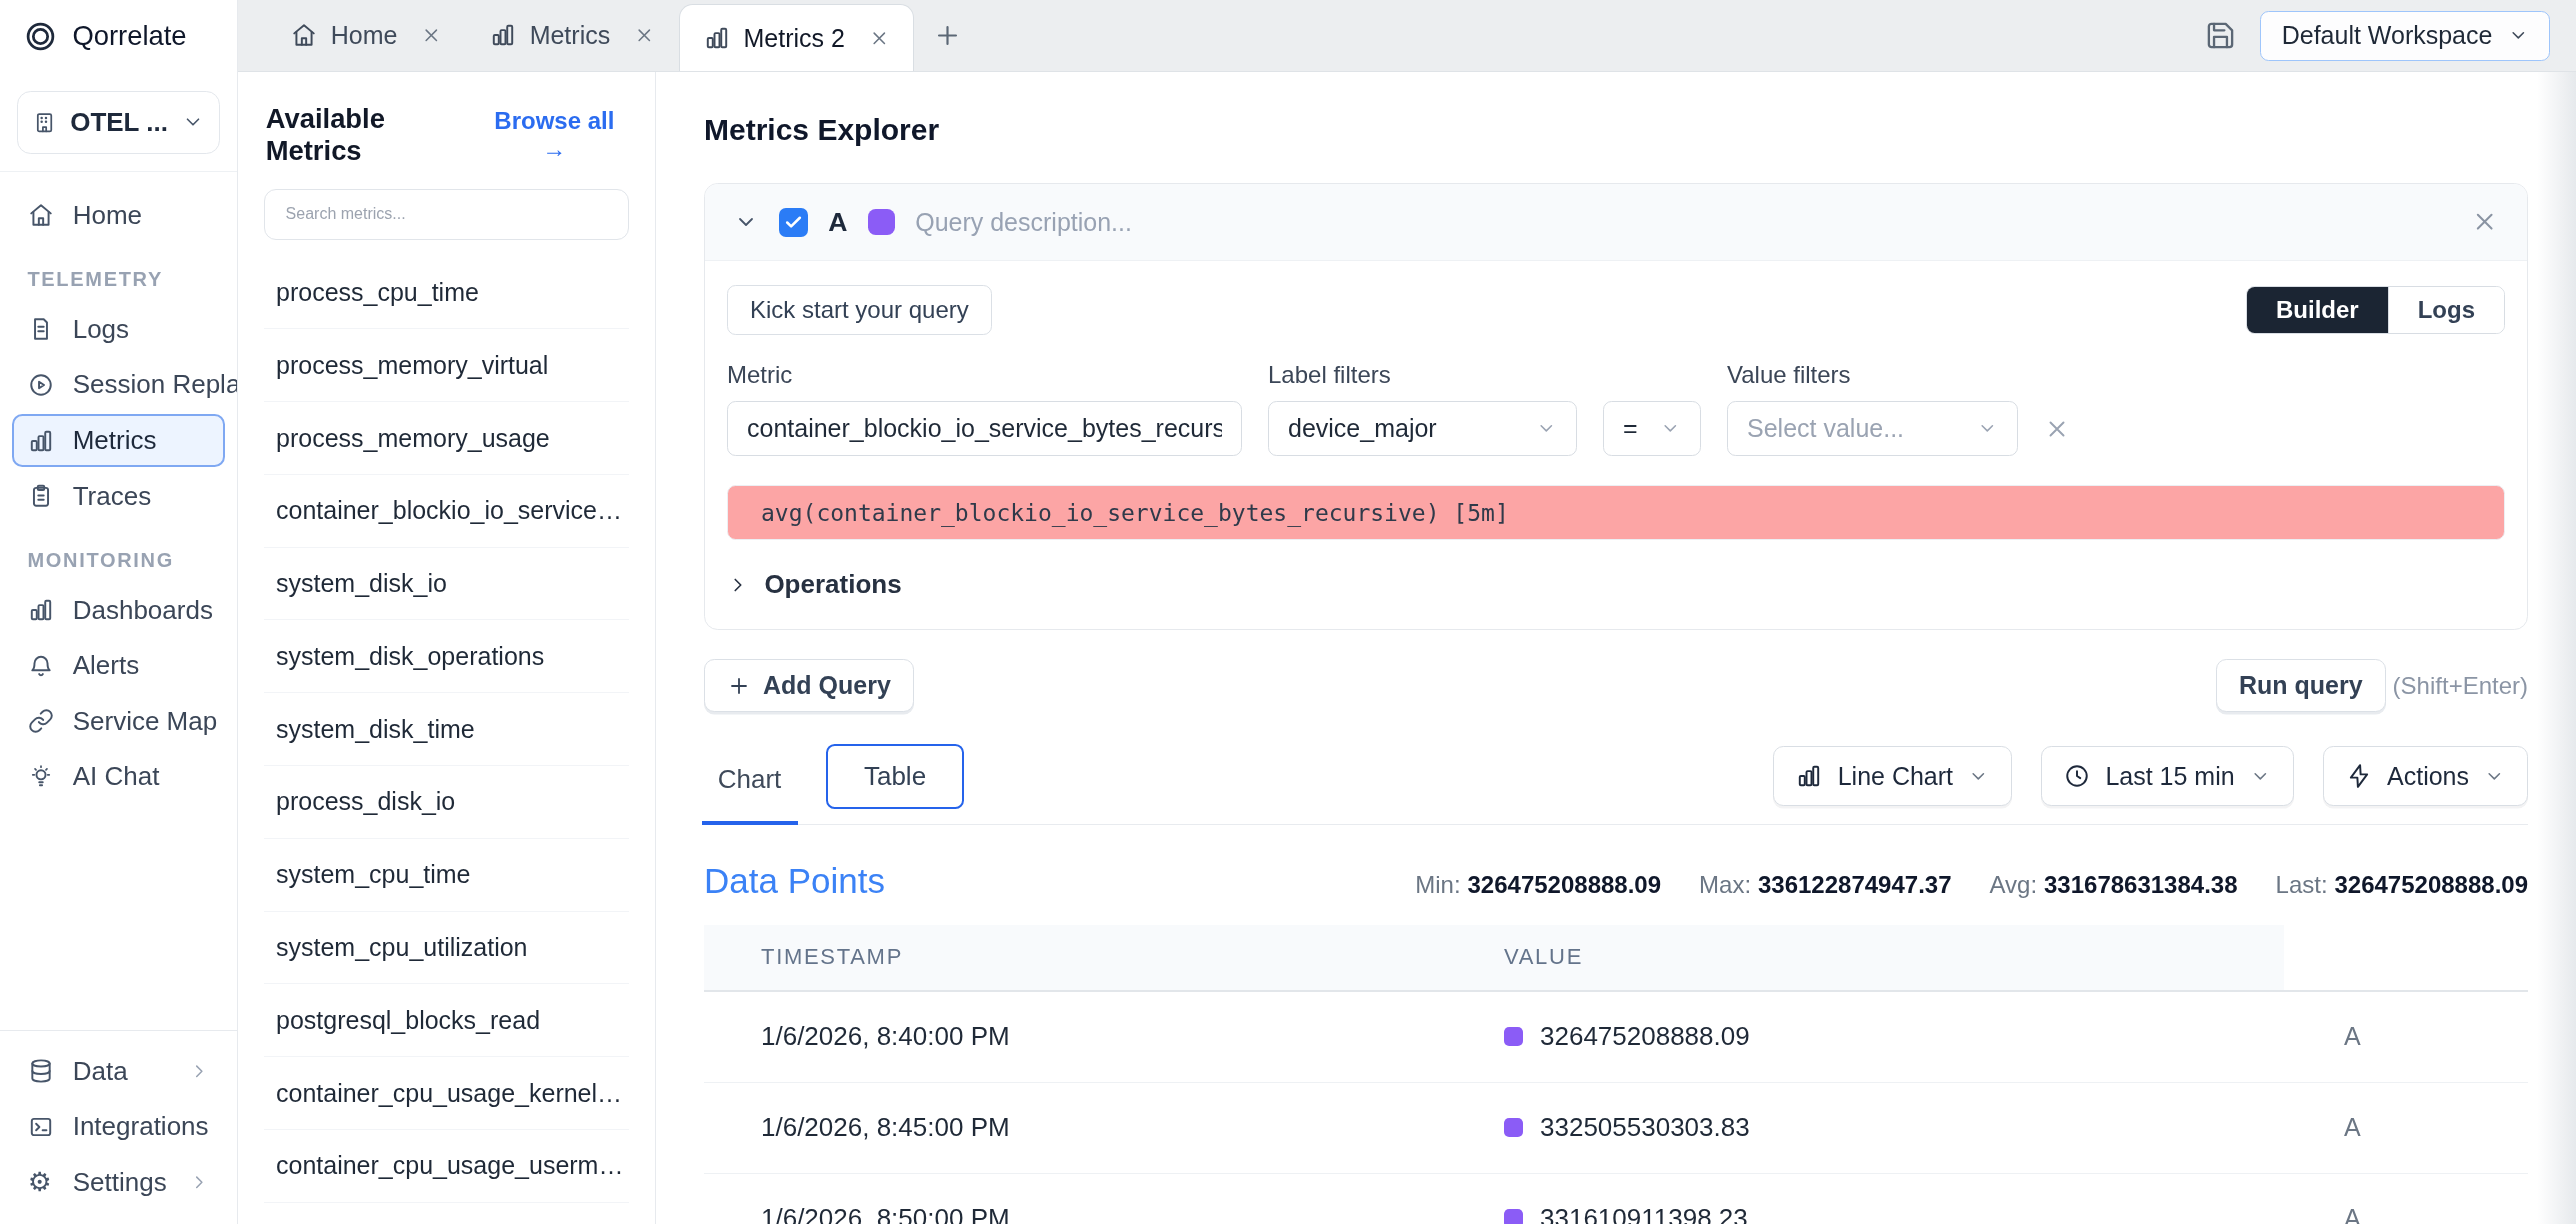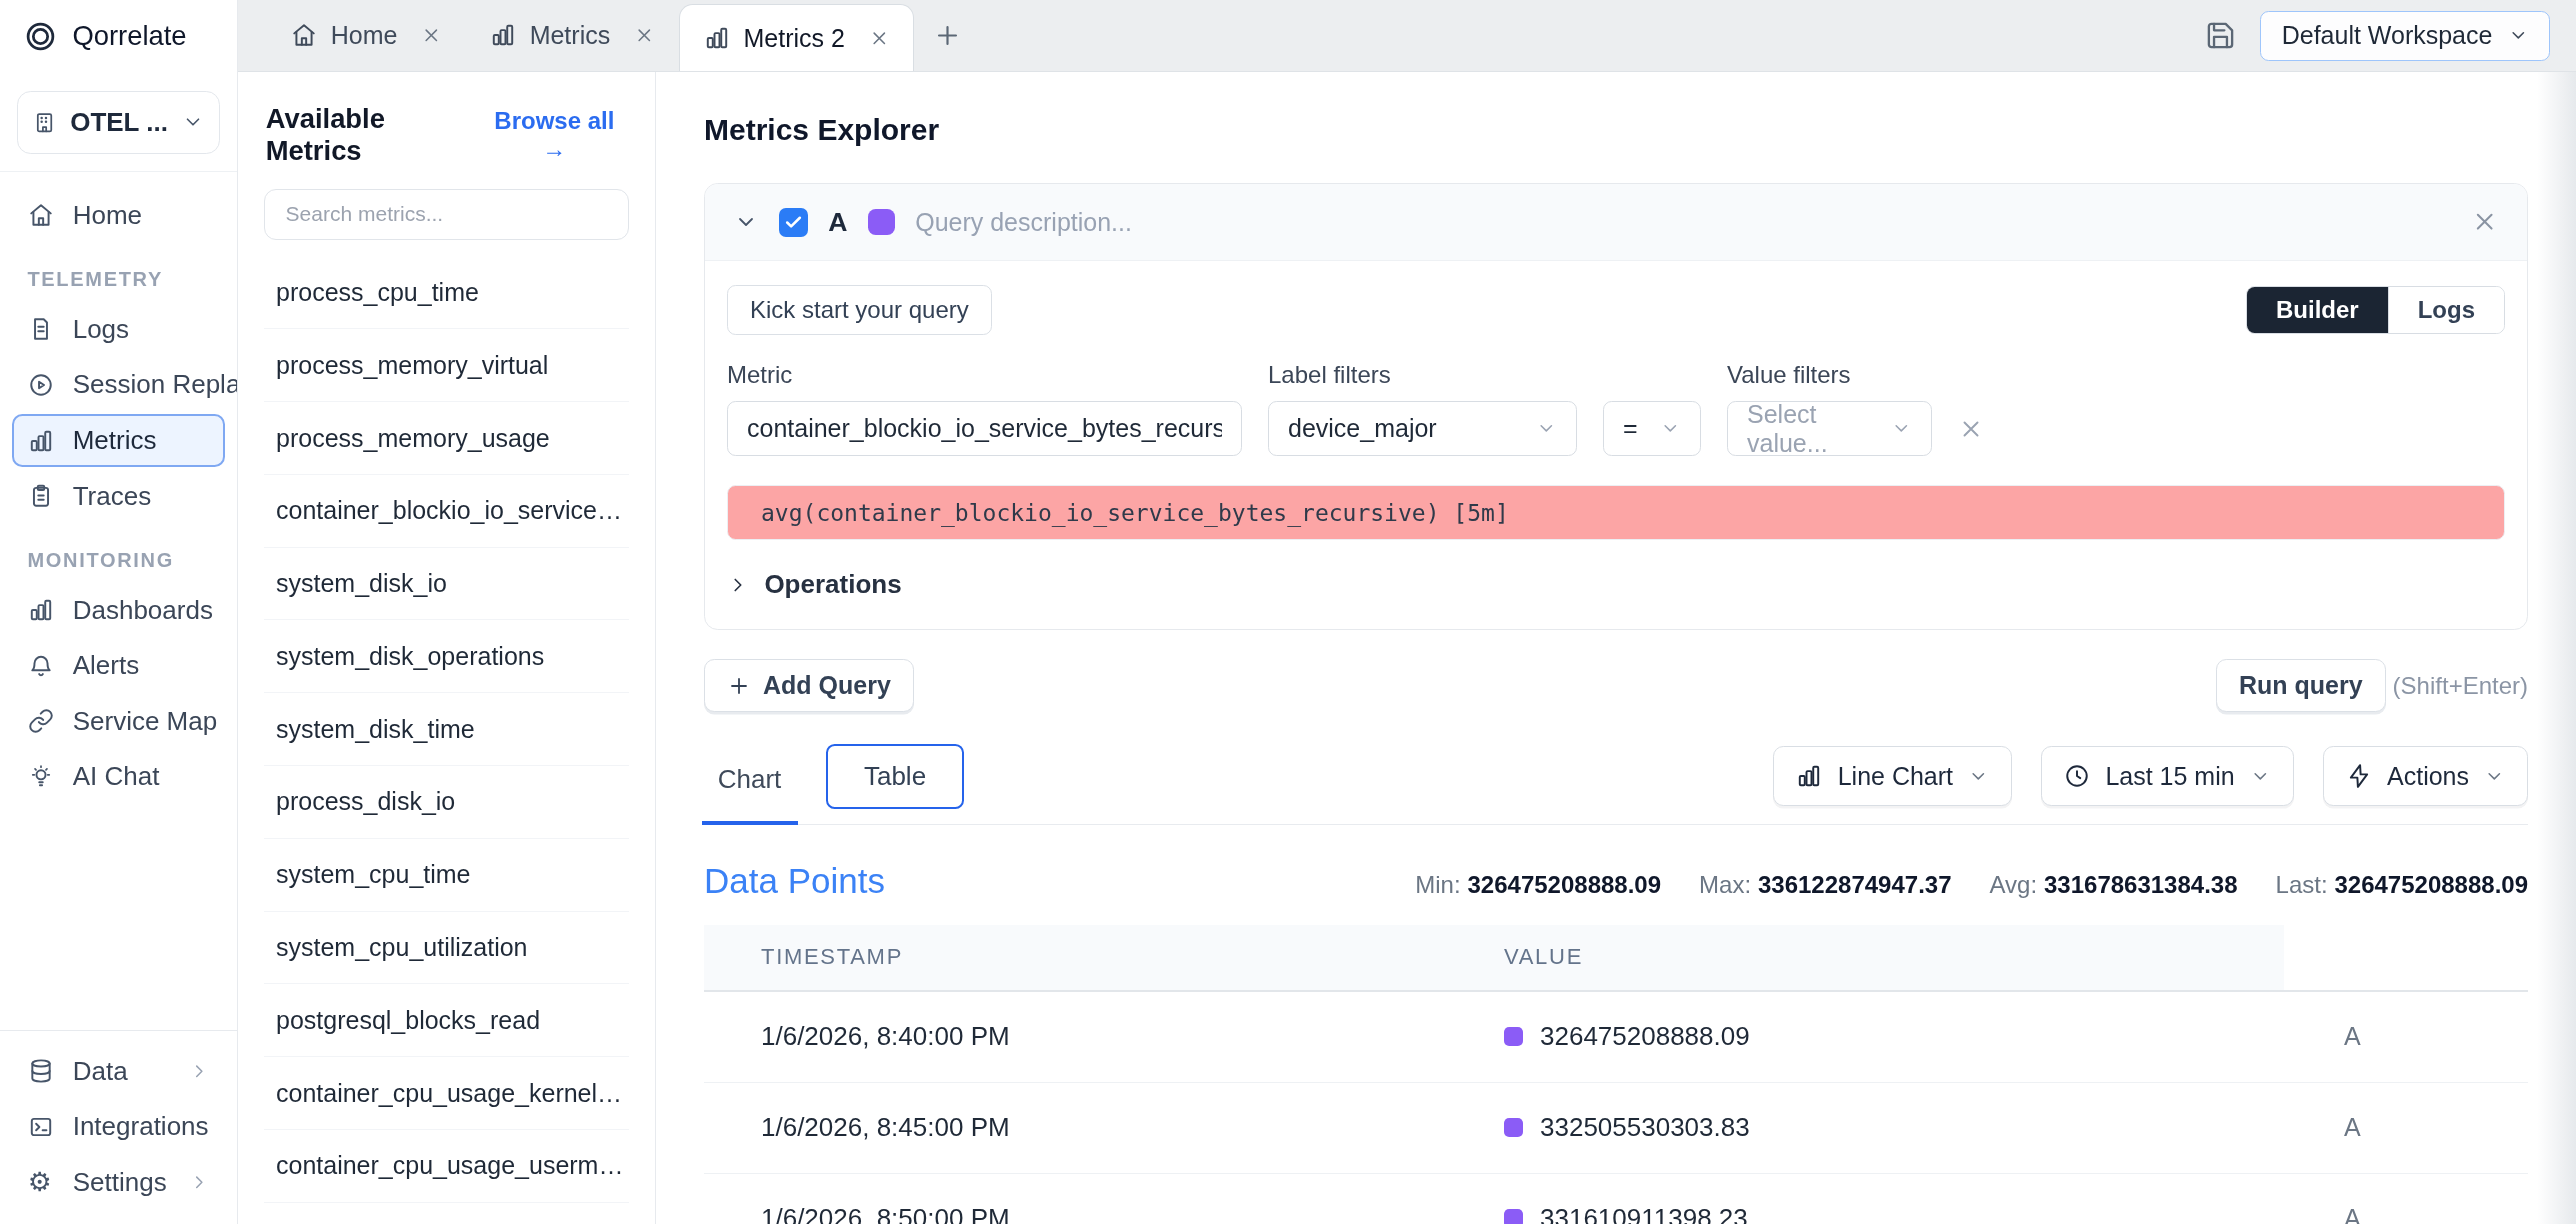--- a/index.html
+++ b/index.html
@@ -39,21 +39,21 @@
   .sect{font-size:20px;font-weight:700;letter-spacing:1.7px;color:#98a2b2;margin:26px 0 12px 15.4px}
   .side-footer{margin-top:auto;border-top:0.9px solid #e7eaee;padding:13.7px 12px 13.7px}
   .fchev{margin-left:auto;color:#98a2b2;display:flex}
   .gear-glyph{font-size:26.6px;line-height:1;color:#475569;width:26px;text-align:center}
 
   
   .metrics-panel{width:418px;flex:none;border-right:0.9px solid #e7eaee;padding:26px 26px 0;display:flex;flex-direction:column;overflow:hidden;background:#fff}
   .mp-head{display:flex;align-items:center;justify-content:space-between;margin:5.1px 1.7px 22px}
   .mp-title{font-size:27.4px;font-weight:700;color:#111827}
   .mp-browse{font-size:24px;font-weight:600;color:#2b6cf0;background:none;border:none;cursor:pointer}
-  .mp-search{width:100%;height:53px;border:1.7px solid #e1e5ea;border-radius:12px;padding:0 20.6px;font-size:21px;color:#c2410c;outline:none}
+  .mp-search{width:100%;height:53px;border:1.7px solid #e1e5ea;border-radius:12px;padding:0 20.6px;font-size:16px;color:#c2410c;outline:none}
   .mp-search::placeholder{color:#9ca3af}
   .m-list{margin-top:17px;overflow:hidden}
   .m-item{padding:21.4px 3.4px 21.4px 12px;font-size:25px;color:#1f2937;border-bottom:1.7px solid #f2f4f7;cursor:pointer;white-space:nowrap;overflow:hidden;text-overflow:ellipsis}
 
   
   .main{flex:1;min-width:0;padding:29px 48px 0;position:relative;overflow:hidden;background:#fff}
   .page-title{font-size:30px;font-weight:700;color:#0f172a;margin:12px 0 36px}
 
   .qpanel{border:1.7px solid #e6e9ed;border-radius:13.7px;overflow:hidden}
   .qhead{height:77px;background:#f8fafc;border-bottom:1.7px solid #eef1f4;display:flex;align-items:center;gap:20.6px;padding:0 29px}
@@ -72,21 +72,21 @@
   .mode-b.off{border-left:1.7px solid #d8dde3}
   .frow{display:flex;align-items:flex-end;gap:26px}
   .fgroup{display:flex;flex-direction:column;gap:12px}
   .flabel{font-size:24px;color:#3b4657}
   .control{height:55px;border:1.7px solid #d8dde3;border-radius:8.6px;display:flex;align-items:center;padding:0 19px;font-size:25px;color:#1f2937;background:#fff}
   .metric-input{width:515px}
   .metric-input input{border:none;outline:none;width:100%;font-size:25px;color:#1f2937;font-family:inherit}
   .sel{justify-content:space-between;gap:15.4px;cursor:pointer}
   .sel .chev{color:#9aa3b2;display:flex}
   .sel.placeholder{color:#9aa3b2}
-  .w-label{width:309px}.w-op{width:98px}.w-val{width:205px}
+  .w-label{width:309px}.w-op{width:98px}.w-val{width:291px}
   .remove-x{color:#9aa3b2;background:none;border:none;display:flex;cursor:pointer;margin-bottom:13.7px}
   .expr{margin-top:29px;height:55px;background:#fca5a5;border:1.7px solid #eceff3;border-radius:8.6px;display:flex;align-items:center;padding:0 33px;font-family:"DejaVu Sans Mono","Liberation Mono",monospace;font-size:23px;color:#2f3a4a}
   .ops{margin-top:29px;display:inline-flex;align-items:center;gap:15.4px;font-size:26px;font-weight:600;color:#273141;cursor:pointer;background:none;border:none}
   .ops .chev{color:#273141;display:flex}
 
   .actions-row{margin-top:29px;display:flex;align-items:center}
   .shadow-btn{box-shadow:0 2.6px 0 #e8ebef;font-weight:600;height:53px;font-size:25px;border-radius:10.3px}
   .run-wrap{margin-left:auto;display:flex;align-items:center;gap:7px}
   .run-hint{font-size:24px;color:#8b95a5}
 

